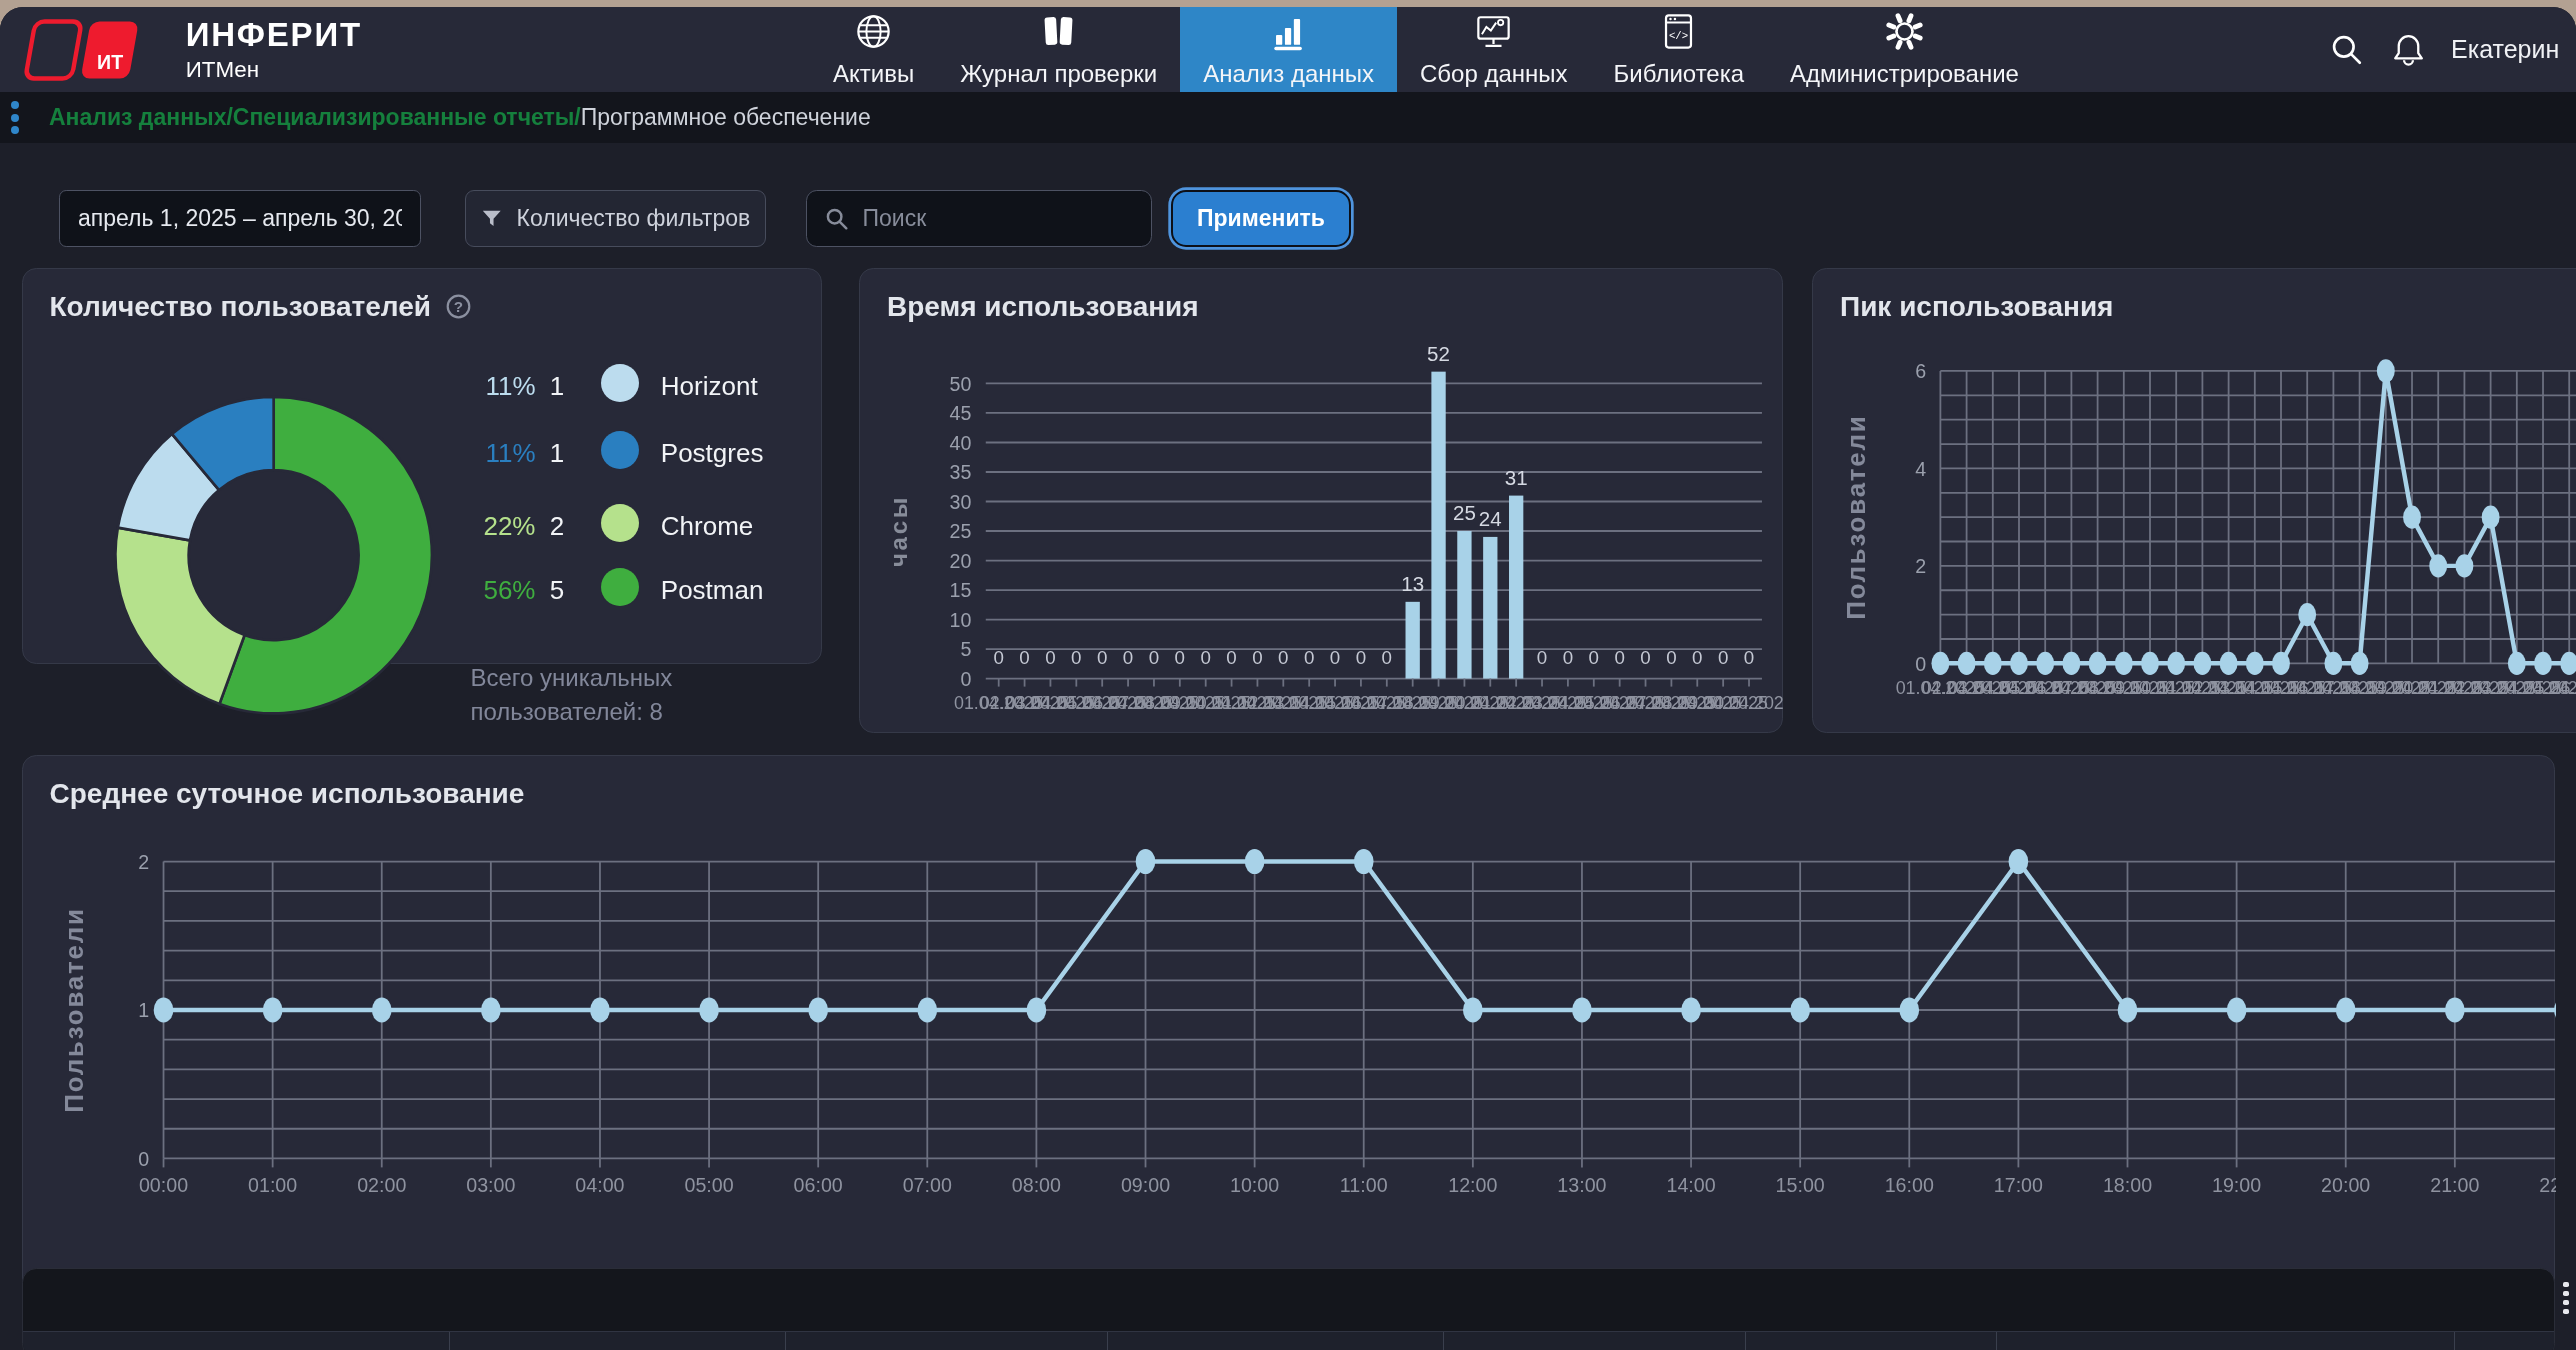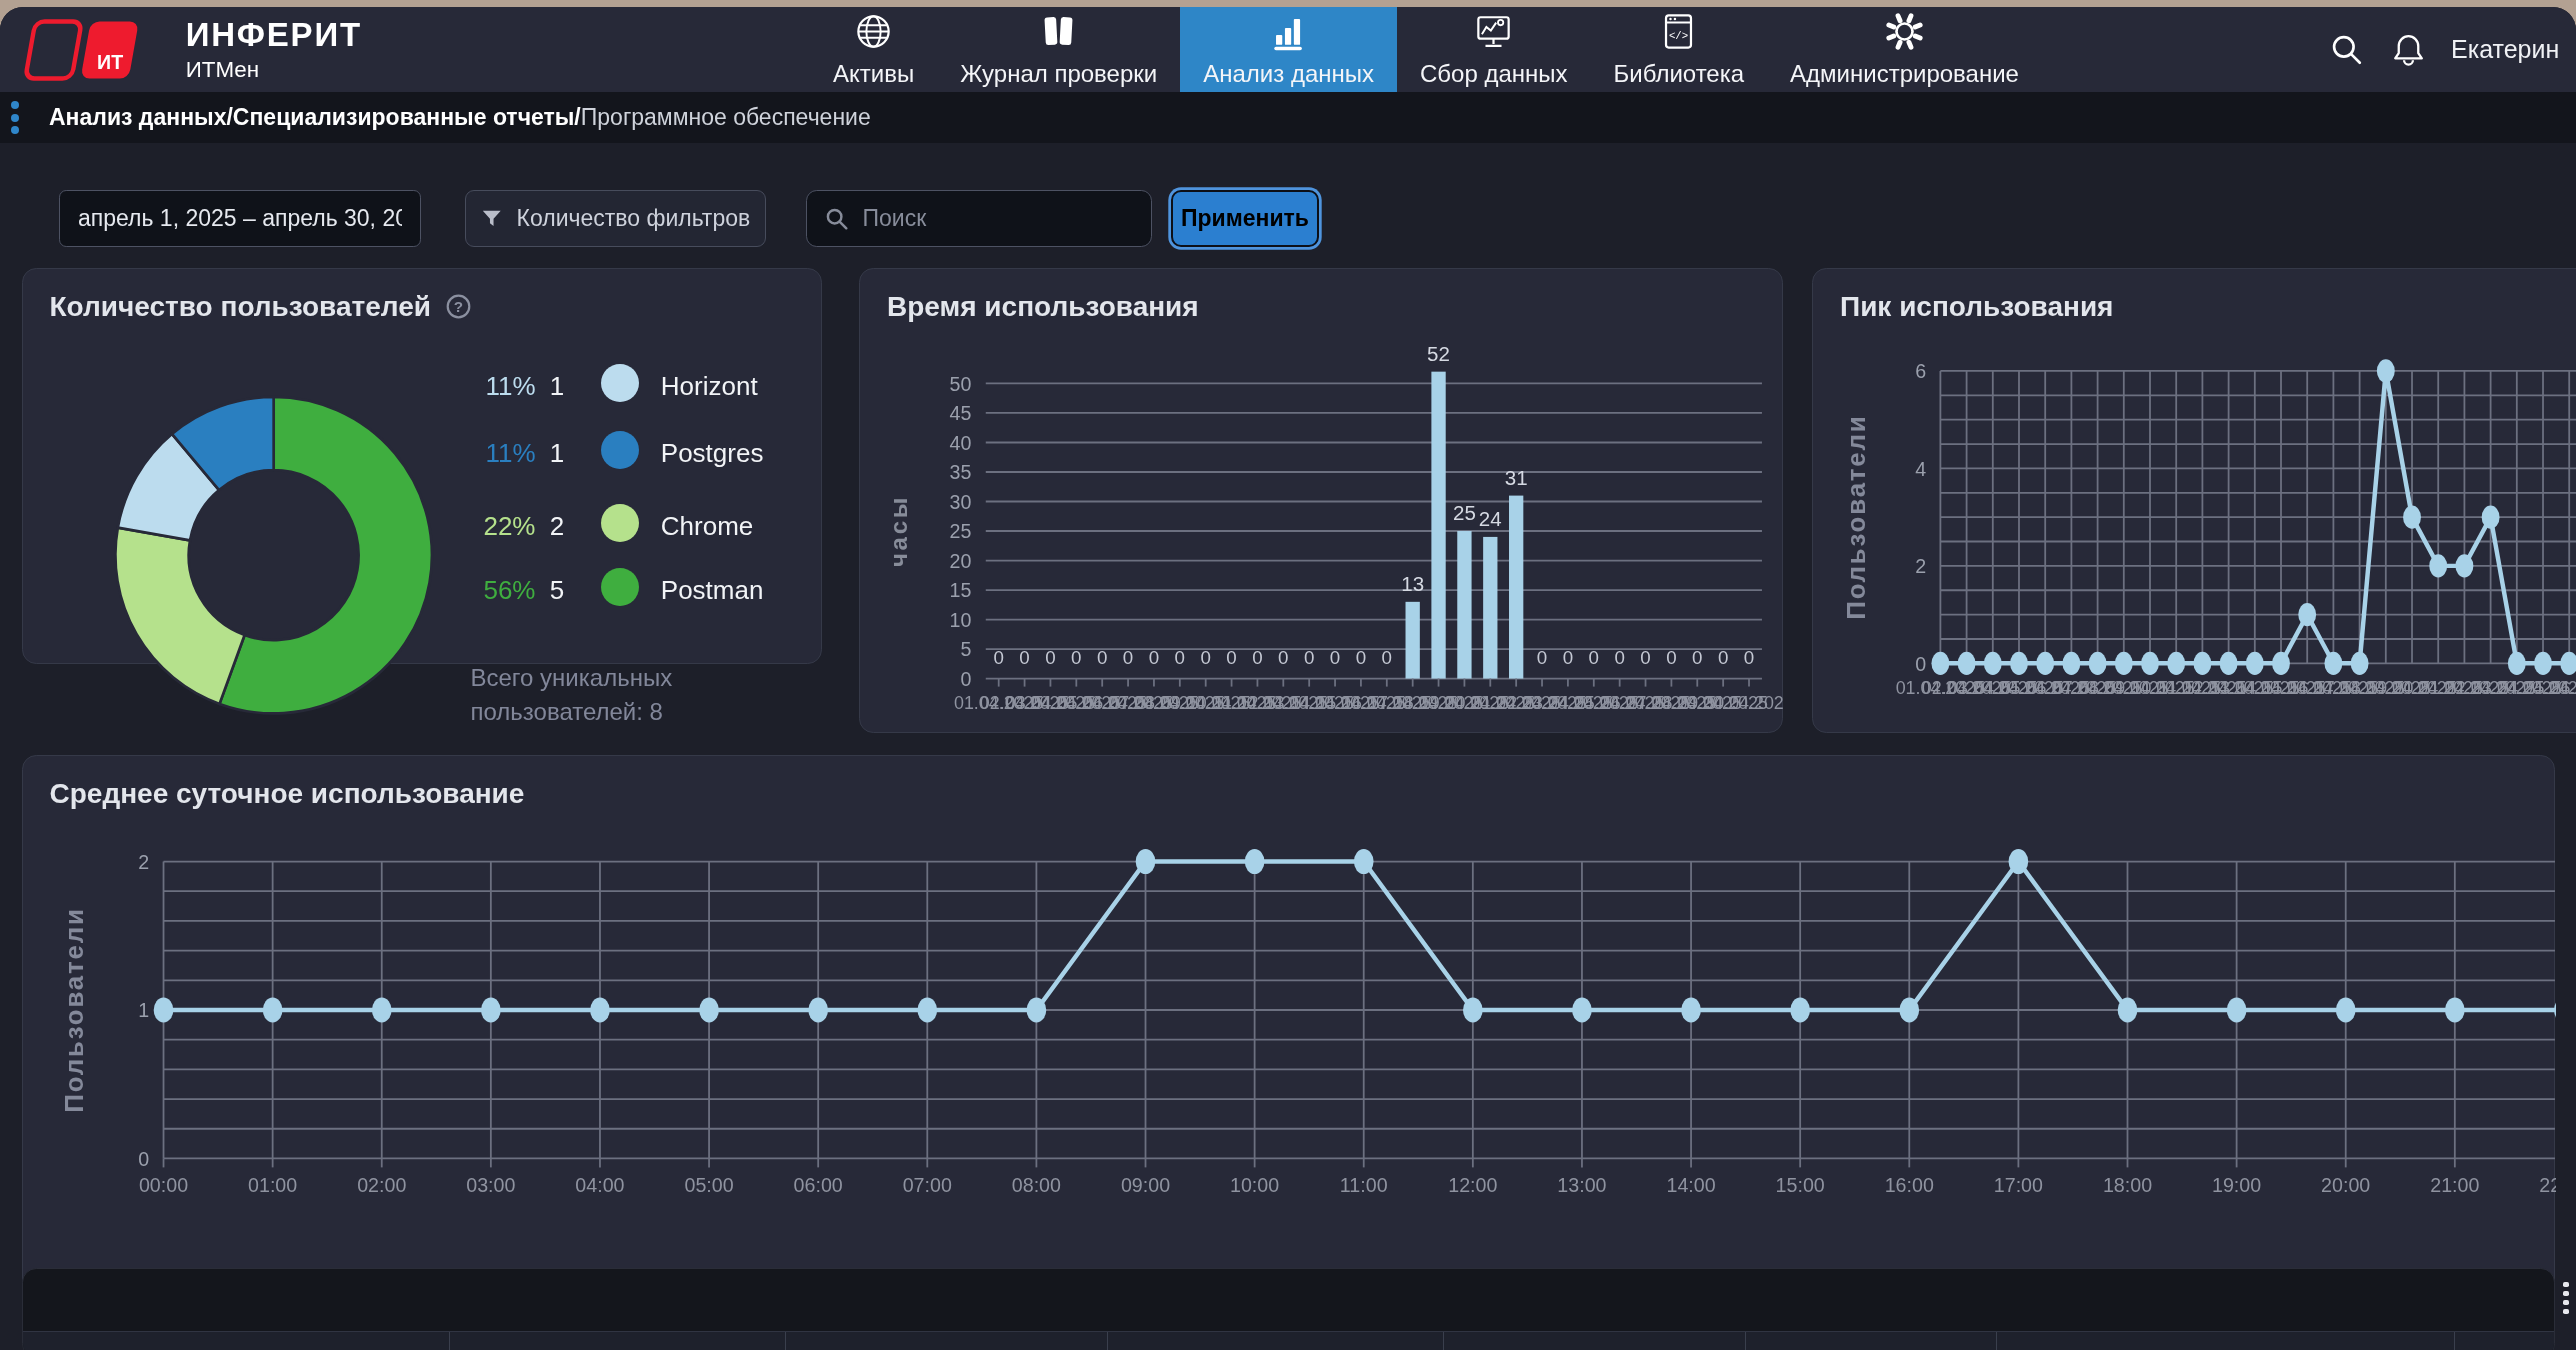--- a/index.html
+++ b/index.html
@@ -21,36 +21,36 @@
   .hdr-right { position:absolute; right:0; top:0; height:85px; display:flex; align-items:center; gap:23px;
                padding-right:7.2px; left:2327px; }
   .user-name { color:#f0f1f5; font-size:25px; white-space:nowrap; }
 
   
   .crumbbar { position:absolute; top:85px; left:0; right:0; height:51px; background:#13151c;
               display:flex; align-items:center; }
   .kebab { position:absolute; left:10.7px; display:flex; flex-direction:column; gap:4.5px; }
   .kebab i { width:8px; height:8px; border-radius:50%; background:#2f86ca; display:block; }
   .crumb { margin-left:49px; font-size:23px; color:#cfd3db; white-space:nowrap; }
-  .crumb b { color:#ffffff; }
+  .crumb b { color:#15803d; }
 
   
   .fld { position:absolute; top:183px; height:57px; display:flex; align-items:center; }
   .inputbox { background:#0f1219; border:1.8px solid #4d5263; border-radius:7.2px; color:#e6e9ef;
               font-size:23px; font-family:"Liberation Sans",sans-serif; }
   #date-input { left:59px; width:362px; padding:0 18px; position:absolute; height:57px; }
   #filter-btn { left:465px; width:301px; position:absolute; background:#232633; border:1.8px solid #474c5c;
                 border-radius:9px; color:#ced2dc; font-size:23px; gap:14.3px; justify-content:center; cursor:pointer; }
   #search-box { left:806px; width:346px; position:absolute; background:#0f1219; border:1.8px solid #4d5263;
                 border-radius:10.7px; padding:0 16px; gap:12.5px; }
   #search-box input { background:transparent; border:none; outline:none; color:#e6e9ef; font-size:23px;
                       width:260px; font-family:"Liberation Sans",sans-serif; }
   #search-box input::placeholder { color:#878c9a; }
-  #apply-btn { left:1171px; width:148px; position:absolute; background:#2b7fd0; border:2.7px solid #0d1018;
-               box-shadow:0 0 0 2.7px #4f94dd; border-radius:10px; color:#000000; font-size:23px;
+  #apply-btn { left:1171px; width:180px; position:absolute; background:#2b7fd0; border:2.7px solid #0d1018;
+               box-shadow:0 0 0 2.7px #4f94dd; border-radius:15px; color:#ffffff; font-size:23px;
                justify-content:center; cursor:pointer; font-weight:bold; }
 
   
   .card { position:absolute; background:#272938; border:0.9px solid #353948; border-radius:14.3px; }
   #card-users  { left:21.5px;  top:261px; width:800px;  height:396px; }
   #card-time   { left:859px; top:261px; width:924px; height:465px; }
   #card-peak   { left:1812px;top:261px; width:904px; height:465px; }
   #card-daily  { left:21.5px;  top:748px; width:2533px; height:562px; }
   #card-bottom { left:21.5px;  top:1261px; width:2533px; height:90px; background:#14161c;
                  border:0.9px solid #2a2d38; border-radius:14.3px; overflow:hidden; }

